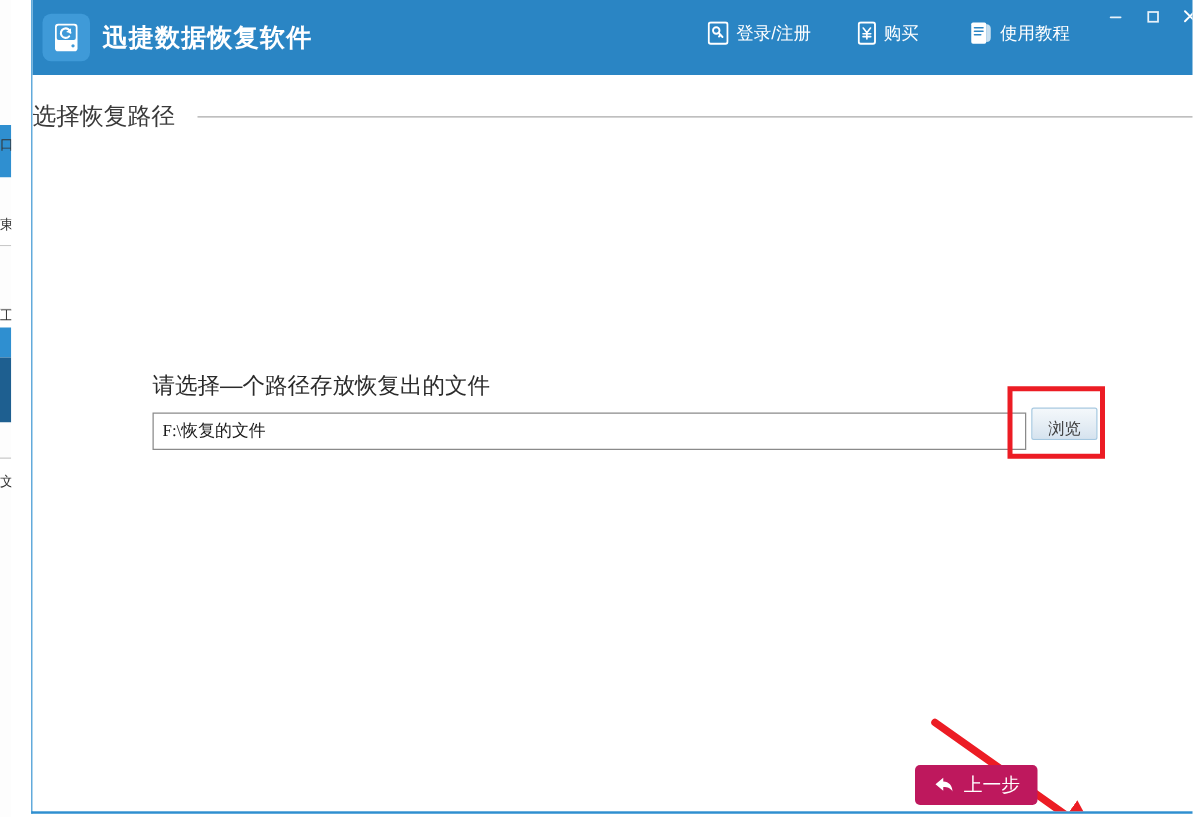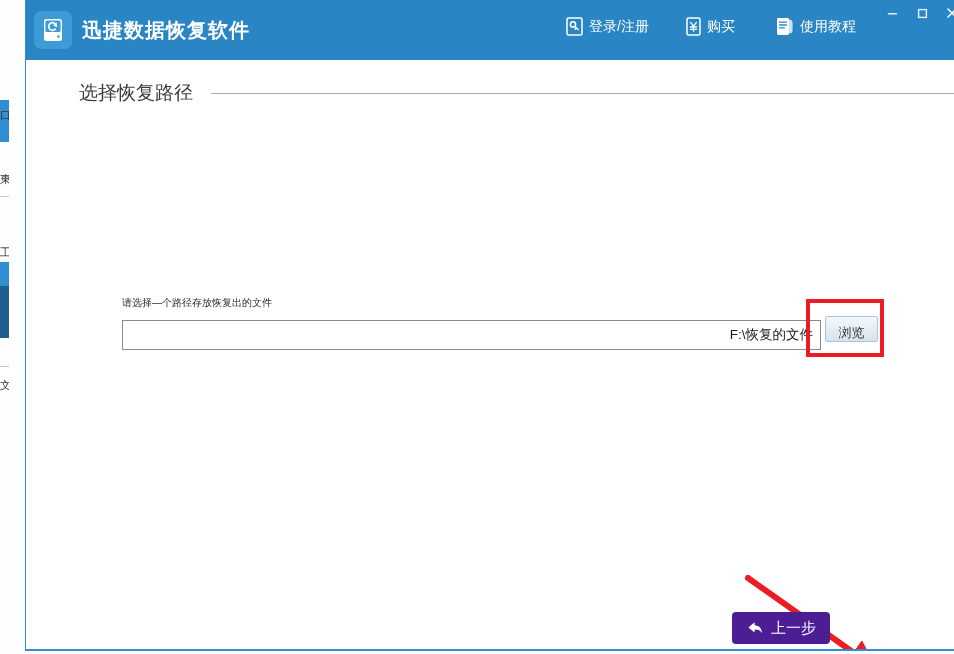--- a/index.html
+++ b/index.html
@@ -115,63 +115,61 @@
 
   #section-head {
     position: absolute;
     left: 0; top: 20px;
     width: 100%;
     height: 26px;
     display: flex;
     align-items: center;
   }
   #section-title {
-    margin-left: 53px;
     font-size: 19px;
     color: #3a3a3a;
     white-space: nowrap;
   }
   #section-rule {
     flex: 1;
     height: 1px;
     background: #aaaaaa;
     margin-left: 18px;
     margin-right: 12px;
   }
 
   #path-group {
     position: absolute;
     left: 96px;
     top: 236px;
     width: 780px;
   }
   #path-label {
-    font-size: 10px;
+    font-size: 18px;
     color: #2b2b2b;
     margin-bottom: 10px;
     white-space: nowrap;
   }
   #path-row {
     position: relative;
     height: 32px;
   }
   #path-input {
     position: absolute;
     left: 0; top: 0;
     width: 699px;
     height: 30px;
     box-sizing: border-box;
     border: 1px solid #8a8a8a;
     background: #ffffff;
-    font-family: Liberation Sans, sans-serif;
+    font-family: Liberation Serif, serif;
     font-size: 13.5px;
     color: #1a1a1a;
     padding: 0 7px;
     outline: none;
-    text-align: right;
   }
 
   
   #browse-annotation {
     position: absolute;
     left: 684px;
     top: -21px;
     width: 78px;
     height: 58px;
     border: 4px solid #ec1c24;
@@ -205,21 +203,21 @@
     height: 115px;
     pointer-events: none;
   }
 
   
   .footer-btn {
     position: absolute;
     height: 32px;
     border: none;
     border-radius: 4px;
-    background: #4c1d95;
+    background: #be185d;
     color: #ffffff;
     font-family: "Liberation Sans", "DejaVu Sans", sans-serif;
     font-size: 15px;
     cursor: pointer;
     display: flex;
     align-items: center;
     justify-content: center;
     gap: 7px;
     padding: 0 14px;
   }

